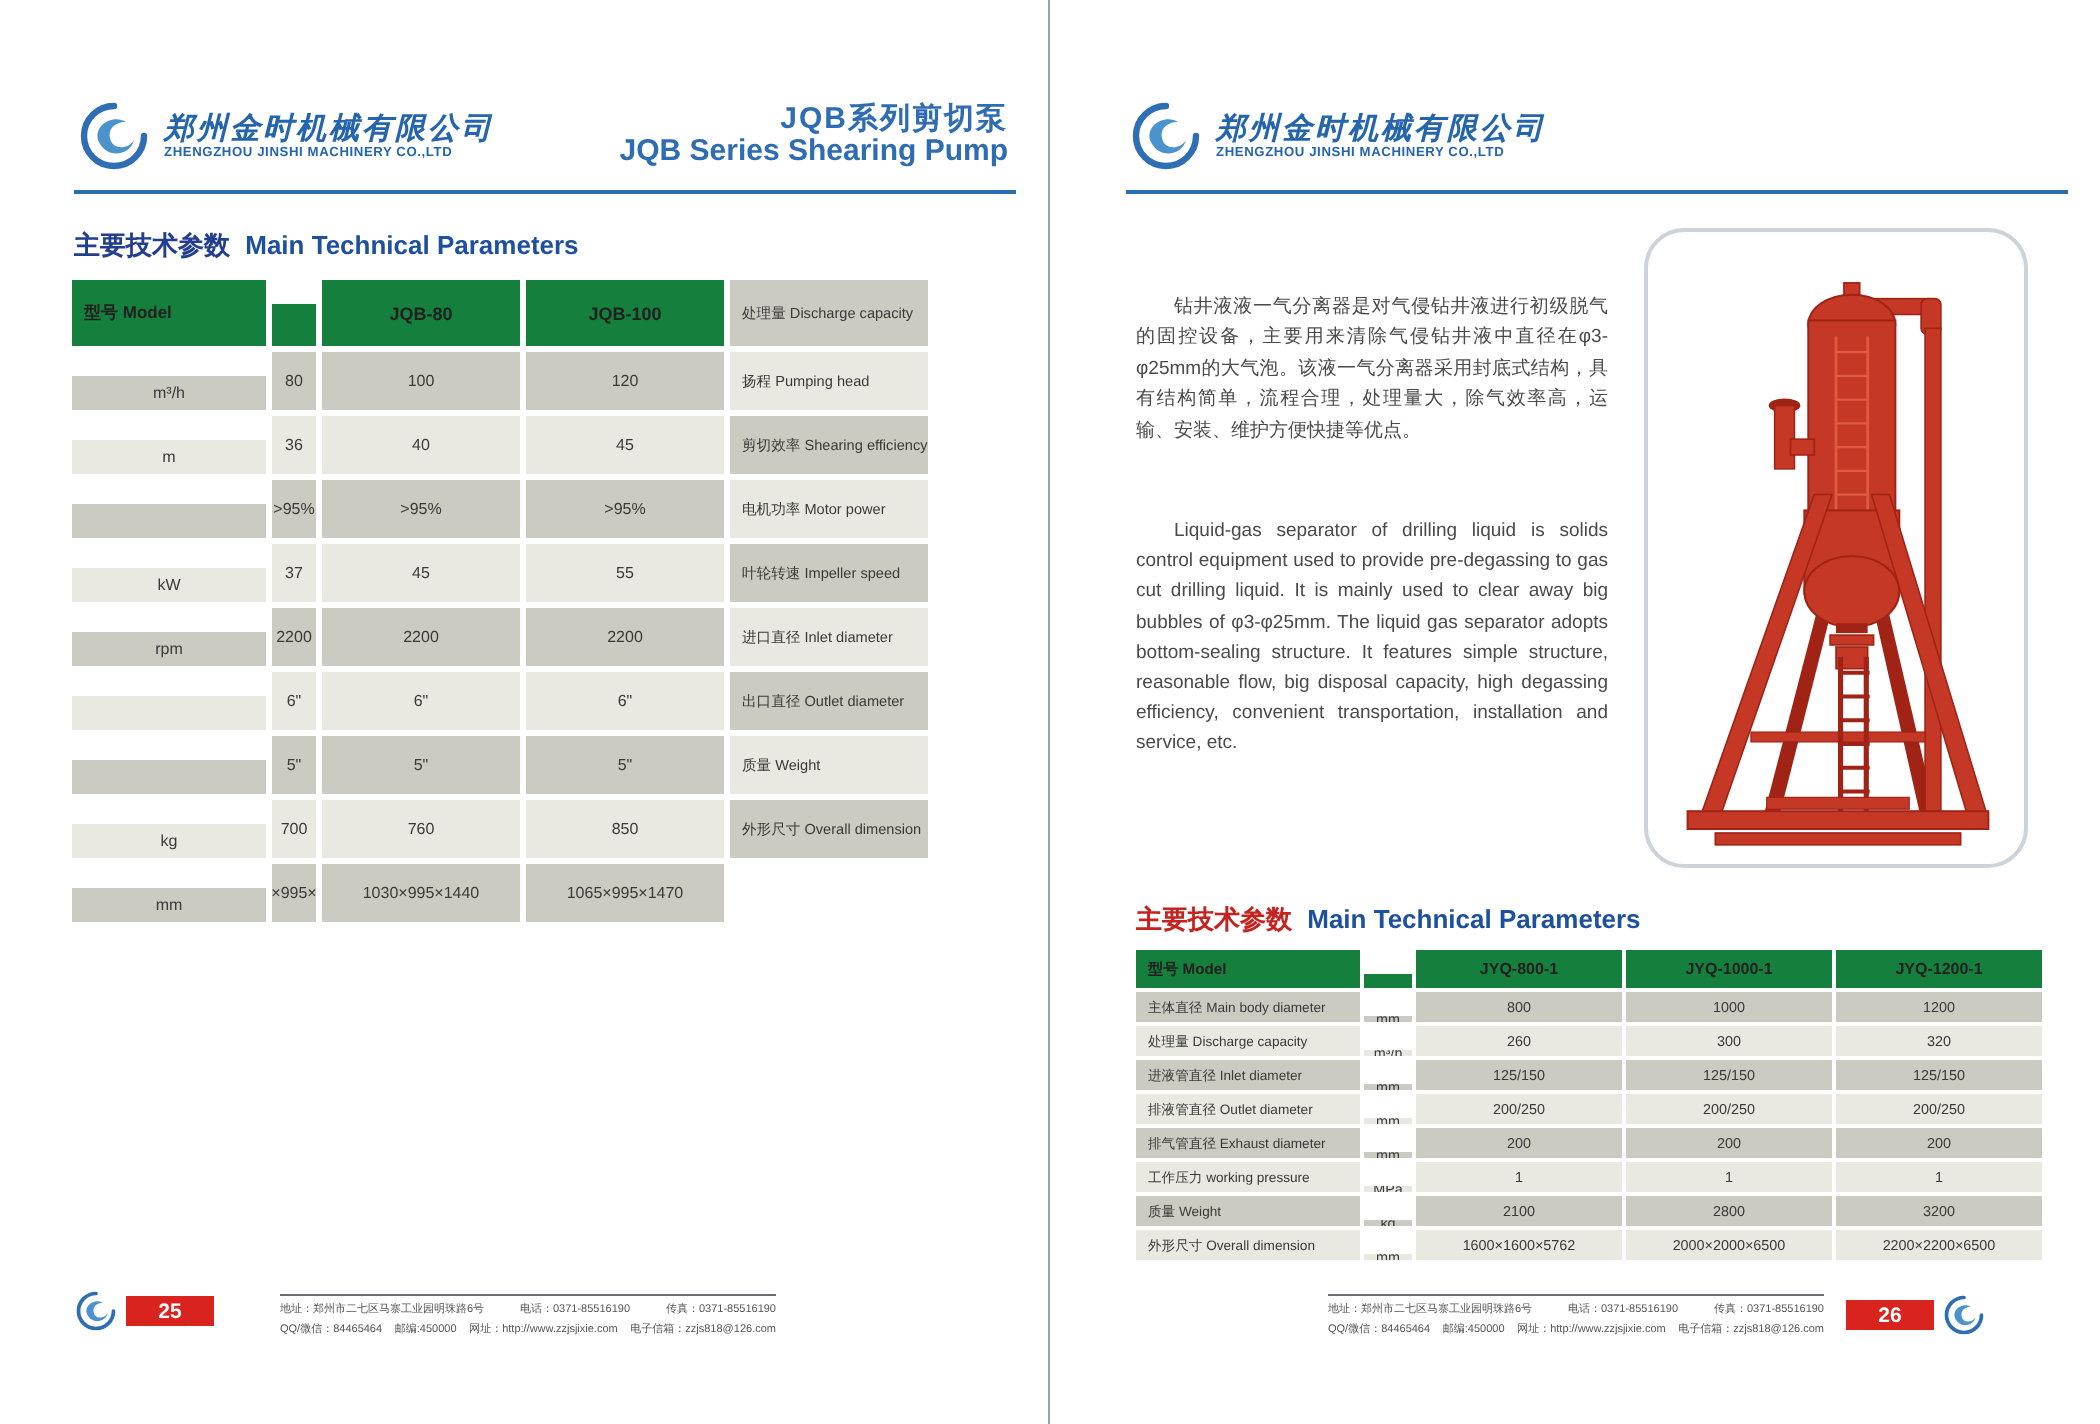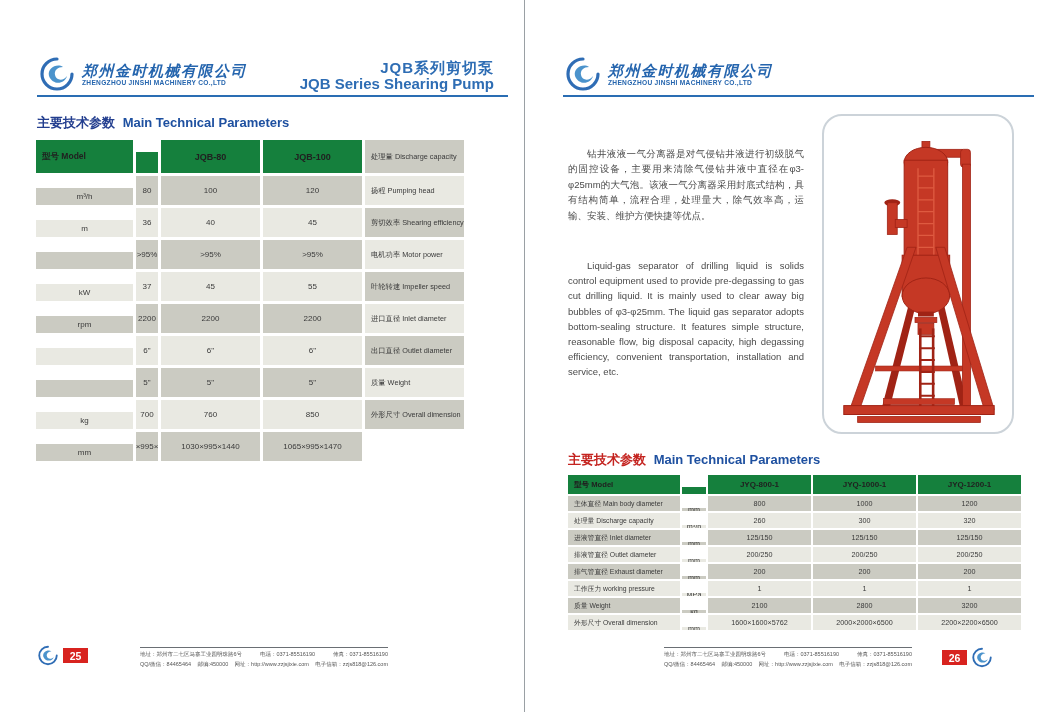--- a/index.html
+++ b/index.html
@@ -2,21 +2,21 @@
 <html><head>
 <meta charset="utf-8">
 <style>
   html,body{margin:0;padding:0;background:#e8e8e8;font-family:"Liberation Sans",sans-serif;}
   .canvas{position:relative;width:1050px;height:712px;background:#ffffff;overflow:hidden;margin:0 auto;}
   .divider{position:absolute;left:524px;top:0;width:1px;height:712px;background:#9aa0a4;}
   .page{position:absolute;top:0;width:524px;height:712px;background:#fff;}
   .page-left{left:0;} .page-right{left:526px;}
 
   
-  .header{position:absolute;left:37px;right:30px;top:44px;height:48px;display:flex;justify-content:space-between;align-items:flex-end;}
+  .header{position:absolute;left:37px;right:20px;top:44px;height:48px;display:flex;justify-content:space-between;align-items:center;}
   .logo-block{display:flex;align-items:center;gap:5px;}
   .company-names{display:flex;flex-direction:column;line-height:1.15;}
   .company-cn{font-size:15px;font-weight:bold;font-style:italic;color:#2565ae;letter-spacing:1.5px;}
   .company-en{font-size:6.6px;font-weight:bold;color:#2565ae;letter-spacing:0.3px;}
   .title-block{text-align:right;color:#2e6db4;line-height:1.08;}
   .title-cn{font-size:15px;font-weight:bold;letter-spacing:1px;}
   .title-en{font-size:15px;font-weight:bold;}
   .header-rule{position:absolute;left:37px;right:16px;top:95px;height:2px;background:#2a6db3;}
 
   
@@ -48,21 +48,21 @@
   .intro-en{position:absolute;left:42px;top:258px;width:236px;font-size:9.5px;line-height:1.6;color:#4a4a4a;text-indent:2em;text-align:justify;}
 
   
   .product-card{position:absolute;left:296px;top:114px;width:192px;height:320px;border:2px solid #ccd3d9;border-radius:20px;background:#fff;overflow:hidden;box-sizing:border-box;}
   .product-card svg{display:block;width:100%;height:100%;}
 
   
   .footer-brand{position:absolute;display:flex;align-items:center;gap:3px;}
   .page-left .footer-brand{left:36px;top:645px;}
   .page-right .footer-brand{right:56px;top:647px;}
-  .page-num{width:25px;height:15px;background:#d8231f;color:#fff;font-size:10.5px;font-weight:bold;display:flex;align-items:center;justify-content:center;}
+  .page-num{width:44px;height:15px;background:#d8231f;color:#fff;font-size:10.5px;font-weight:bold;display:flex;align-items:center;justify-content:center;}
   .contact{position:absolute;top:647px;width:248px;border-top:1.5px solid #6a6f74;padding-top:3px;display:flex;flex-direction:column;gap:2.5px;}
   .page-left .contact{left:140px;}
   .page-right .contact{left:138px;}
   .contact-line{display:flex;justify-content:space-between;font-size:5.5px;color:#555;white-space:nowrap;}
 </style>
 </head>
 <body>
 
 <div class="canvas">
 

